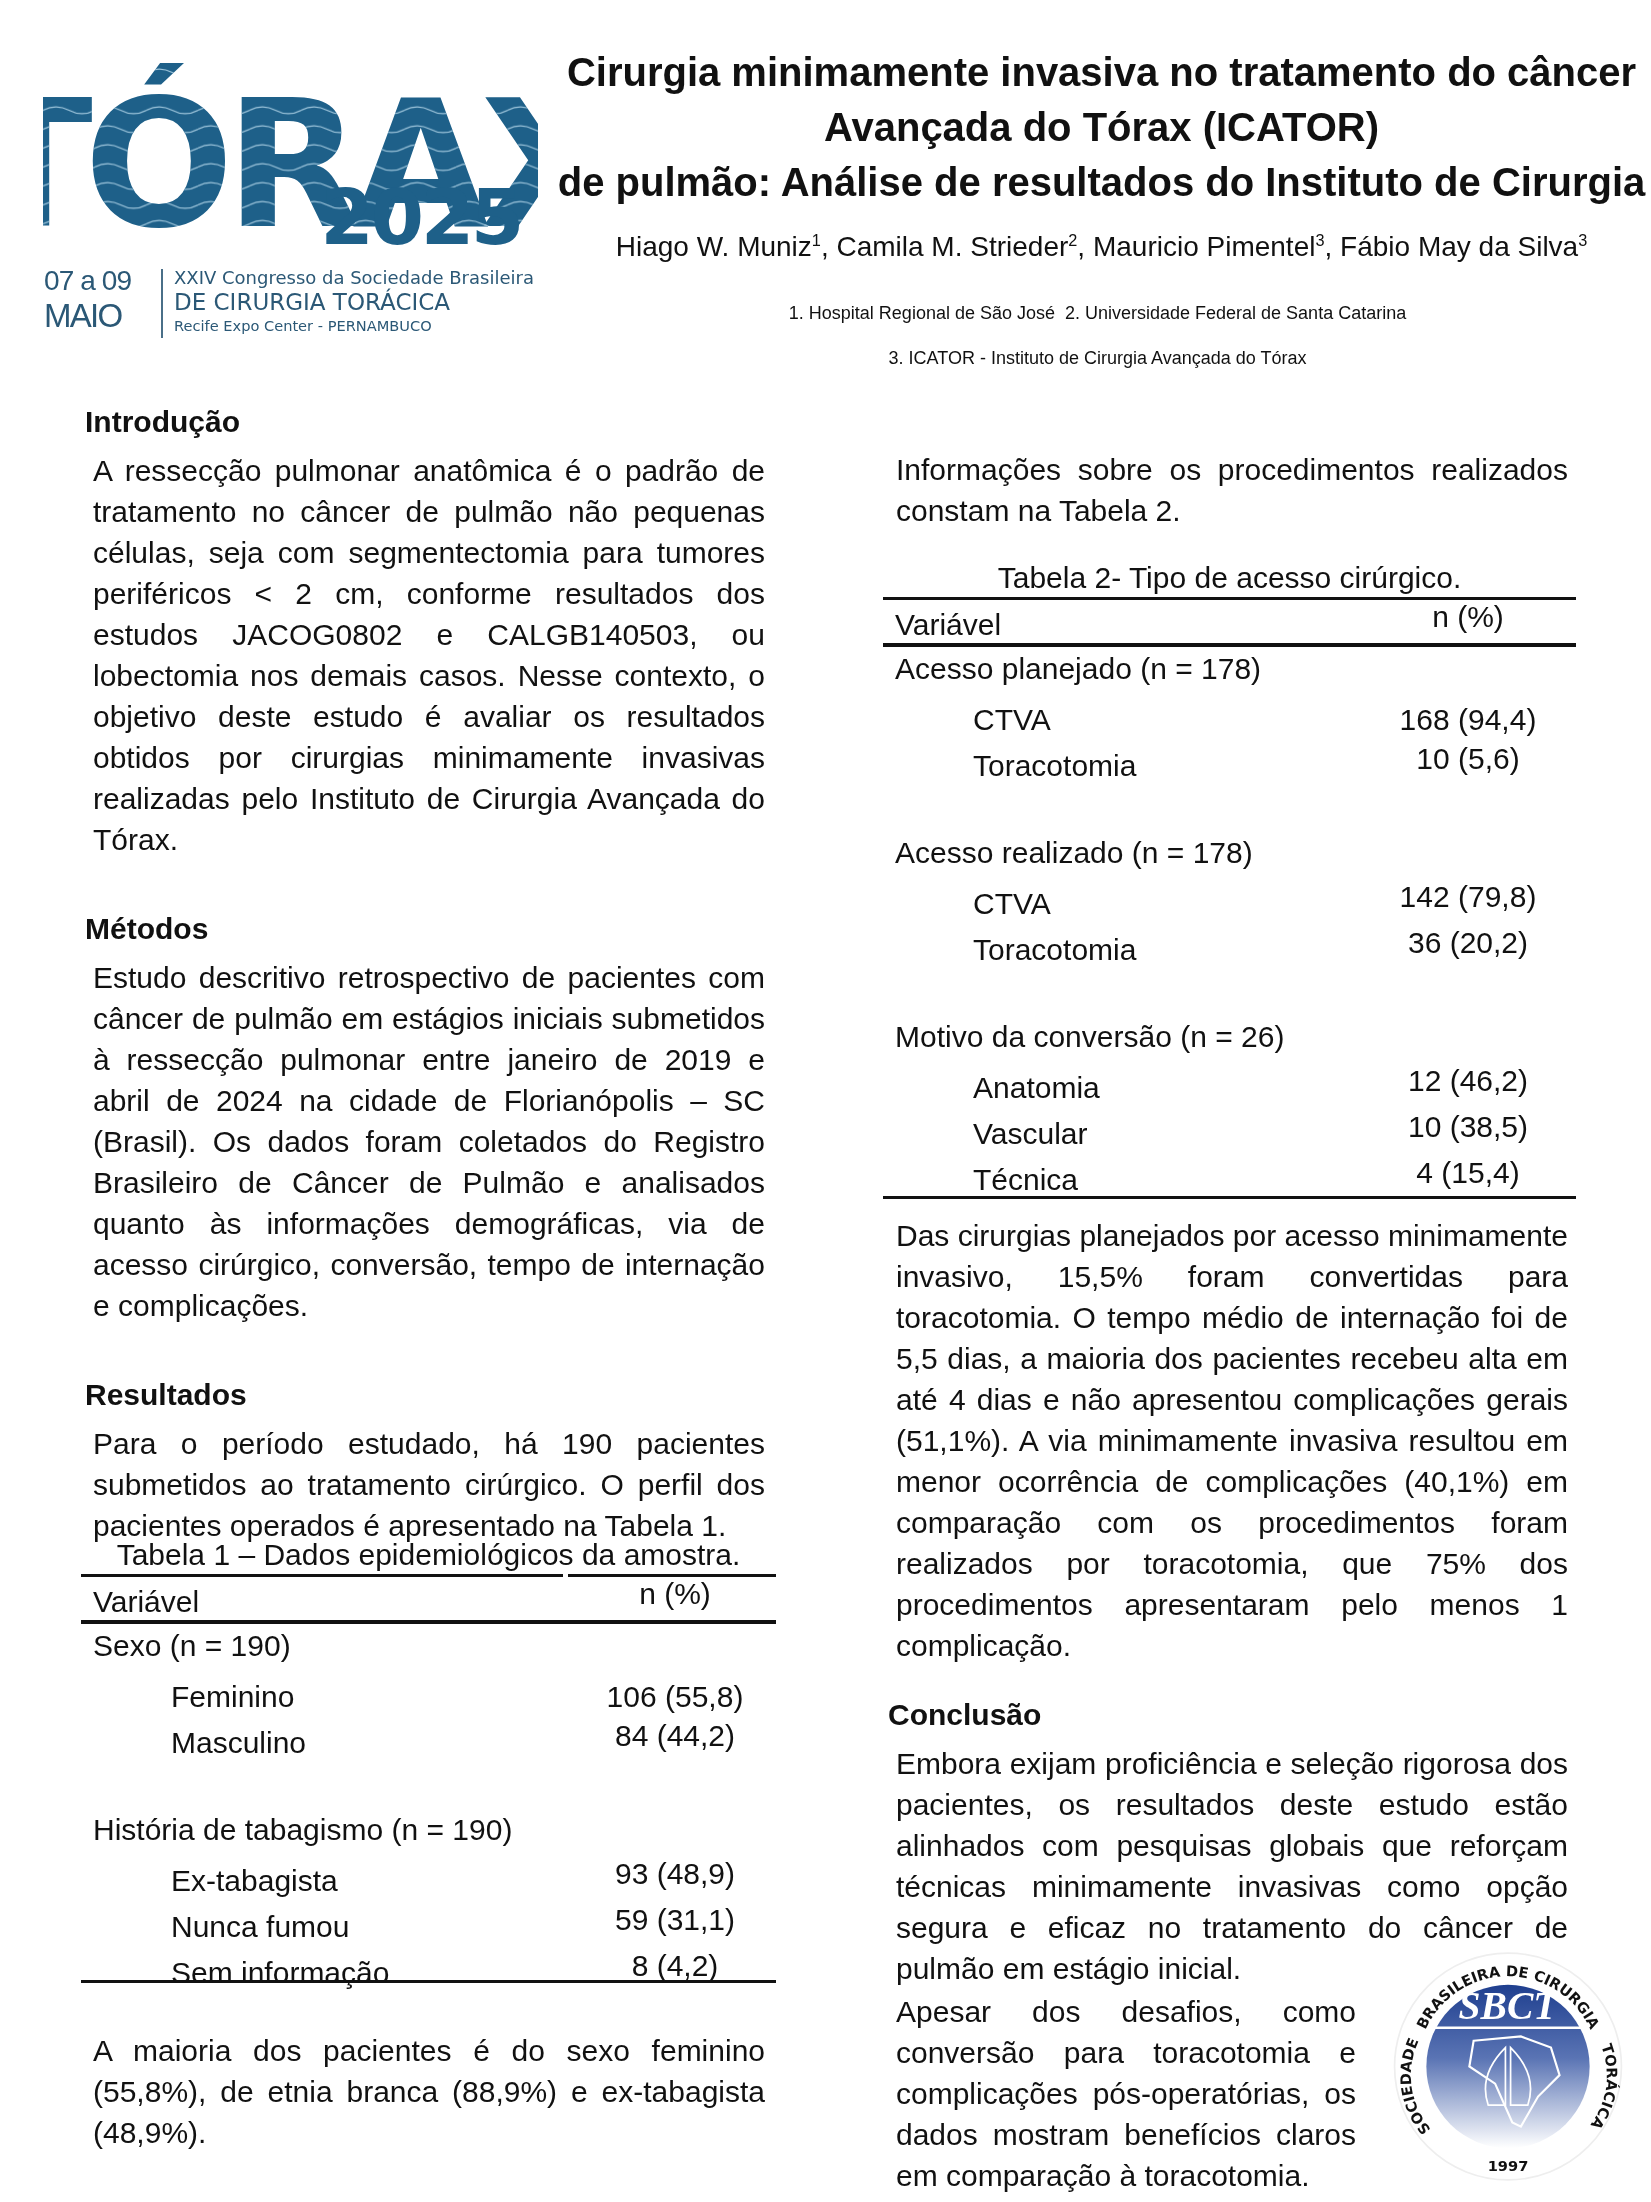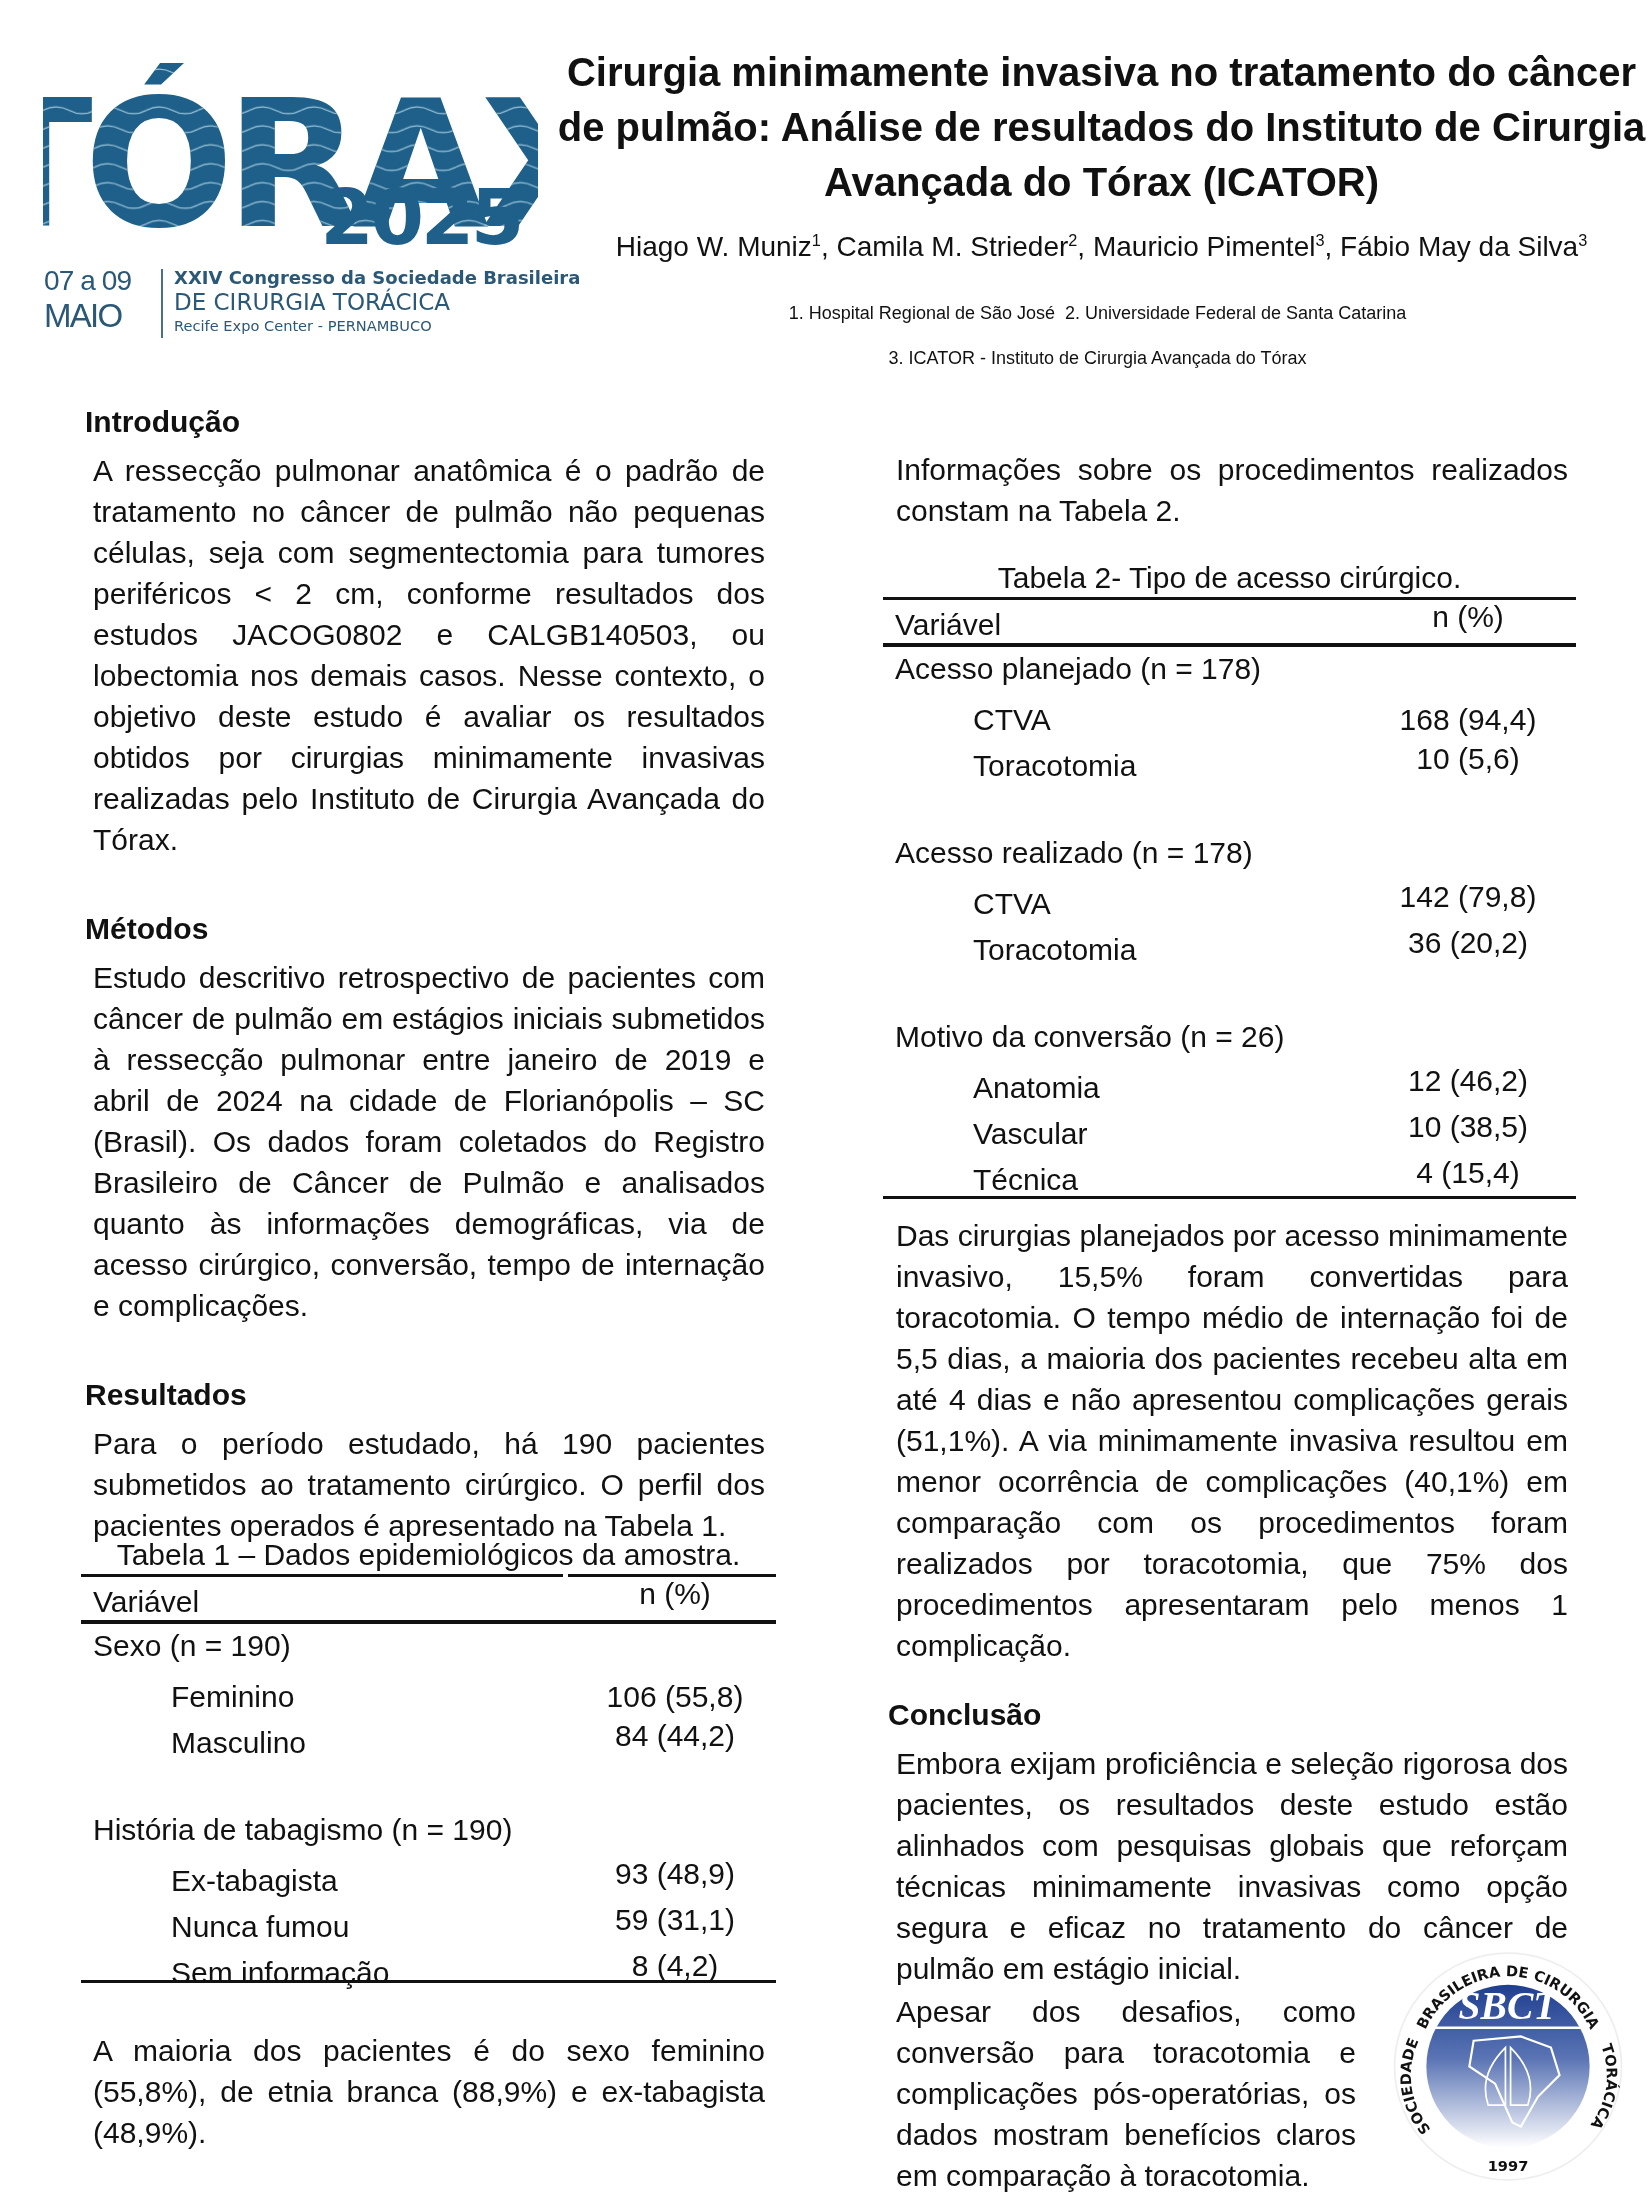--- a/index.html
+++ b/index.html
@@ -11,21 +11,21 @@
   #logo { left:43px; top:24px; width:499px; height:318px; }
   .logo-word { position:absolute; left:0; top:39px; width:495px; height:172px; }
   .logo-year { position:absolute; right:21px; top:155px; font-family:"DejaVu Sans", sans-serif;
                font-weight:bold; font-size:77px; letter-spacing:-3.4px; color:#1e6089; line-height:1; }
   .logo-dates { position:absolute; left:1px; top:243px; width:112px; color:#2b5876;
                 font-family:Liberation Sans, sans-serif; font-weight:200; line-height:1; }
   .logo-dates .d1 { font-size:28px; letter-spacing:-0.9px; display:block; }
   .logo-dates .d2 { font-size:33px; letter-spacing:-1.7px; display:block; margin-top:4px; }
   .logo-sep { position:absolute; left:118px; top:245px; width:1.7px; height:69px; background:#4a6f88; }
   .logo-lines { position:absolute; left:131px; top:243px; color:#2b5876; font-family:"DejaVu Sans", sans-serif; }
-  .logo-lines .l1 { font-size:18px; display:block; white-space:nowrap; font-weight:700; }
+  .logo-lines .l1 { font-size:18px; display:block; white-space:nowrap; font-weight:400; }
   .logo-lines .l2 { font-size:23px; display:block; white-space:nowrap; margin-top:0.9px; }
   .logo-lines .l3 { font-size:14.6px; display:block; white-space:nowrap; margin-top:2.6px; }
 
   
   #title { left:551px; top:45px; width:1101px; text-align:center; font-weight:bold;
            font-size:40px; line-height:55px; }
   #authors { left:551px; top:231px; width:1101px; text-align:center; font-size:28px; }
   #authors sup { font-size:16.3px; }
   .affil { left:551px; width:1093px; text-align:center; font-size:18px; }
   #affil1 { top:303px; } #affil2 { top:348px; }
@@ -87,22 +87,22 @@
   <div class="logo-sep"></div>
   <div class="logo-lines">
     <span class="l1">XXIV Congresso da Sociedade Brasileira</span>
     <span class="l2">DE CIRURGIA TORÁCICA</span>
     <span class="l3">Recife Expo Center - PERNAMBUCO</span>
   </div>
 </div>
 
 <div id="title" class="abs">
   <div>Cirurgia minimamente invasiva no tratamento do câncer</div>
+  <div>Avançada do Tórax (ICATOR)</div>
   <div>de pulmão: Análise de resultados do Instituto de Cirurgia</div>
-  <div>Avançada do Tórax (ICATOR)</div>
 </div>
 <div id="authors" class="abs">
   <span><span>Hiago W. Muniz</span><sup>1</sup><span>, </span></span><span><span>Camila M. Strieder</span><sup>2</sup><span>, </span></span><span><span>Mauricio Pimentel</span><sup>3</sup><span>, </span></span><span><span>Fábio May da Silva</span><sup>3</sup></span>
 </div>
 <div id="affil1" class="abs affil" style="white-space:pre;">1. Hospital Regional de São José  2. Universidade Federal de Santa Catarina</div>
 <div id="affil2" class="abs affil">3. ICATOR - Instituto de Cirurgia Avançada do Tórax</div>
 
 <div id="left-col" class="col">
   <h2>Introdução</h2>
   <p>A ressecção pulmonar anatômica é o padrão de tratamento no câncer de pulmão não pequenas células, seja com segmentectomia para tumores periféricos &lt; 2 cm, conforme resultados dos estudos JACOG0802 e CALGB140503, ou lobectomia nos demais casos. Nesse contexto, o objetivo deste estudo é avaliar os resultados obtidos por cirurgias minimamente invasivas realizadas pelo Instituto de Cirurgia Avançada do Tórax.</p>

